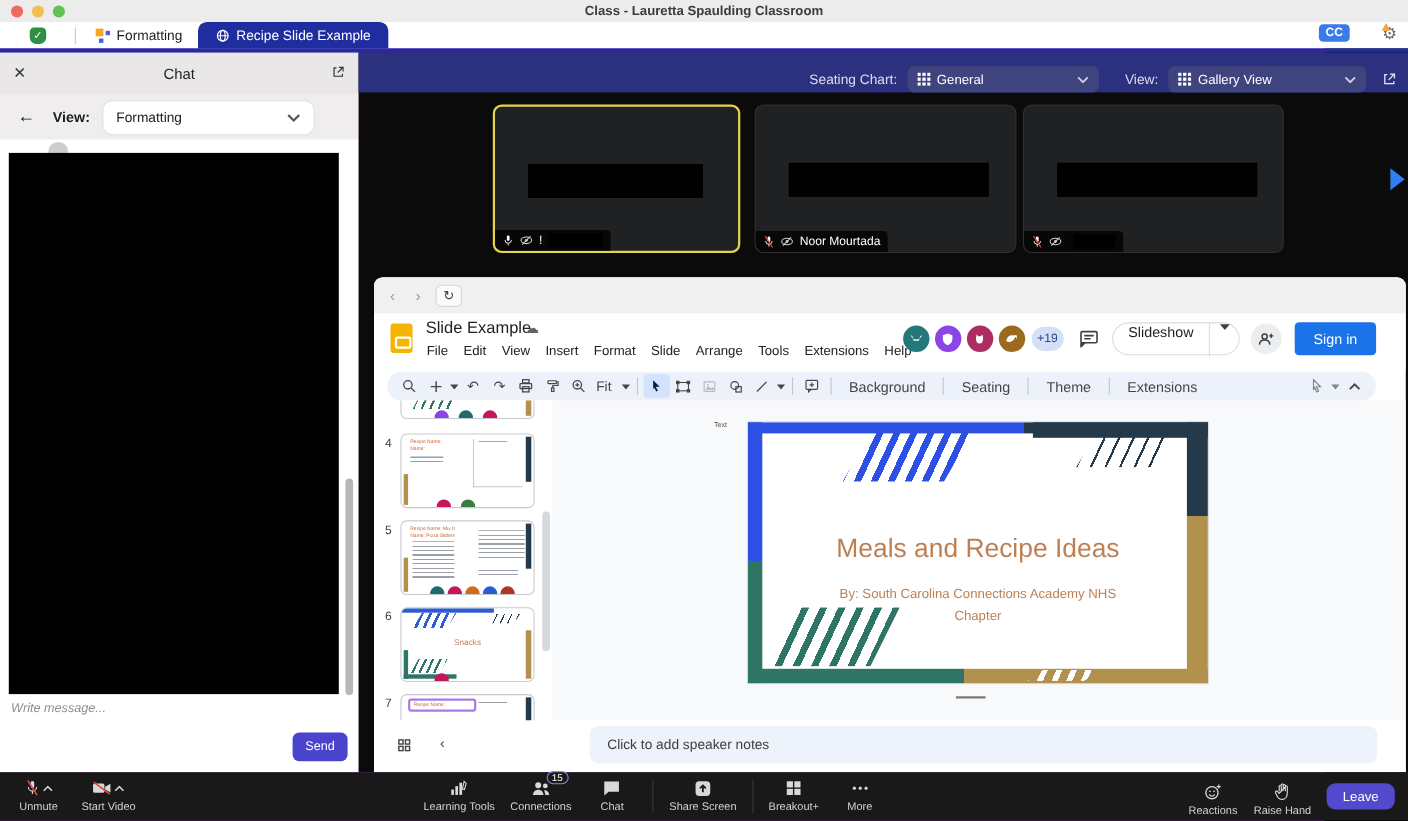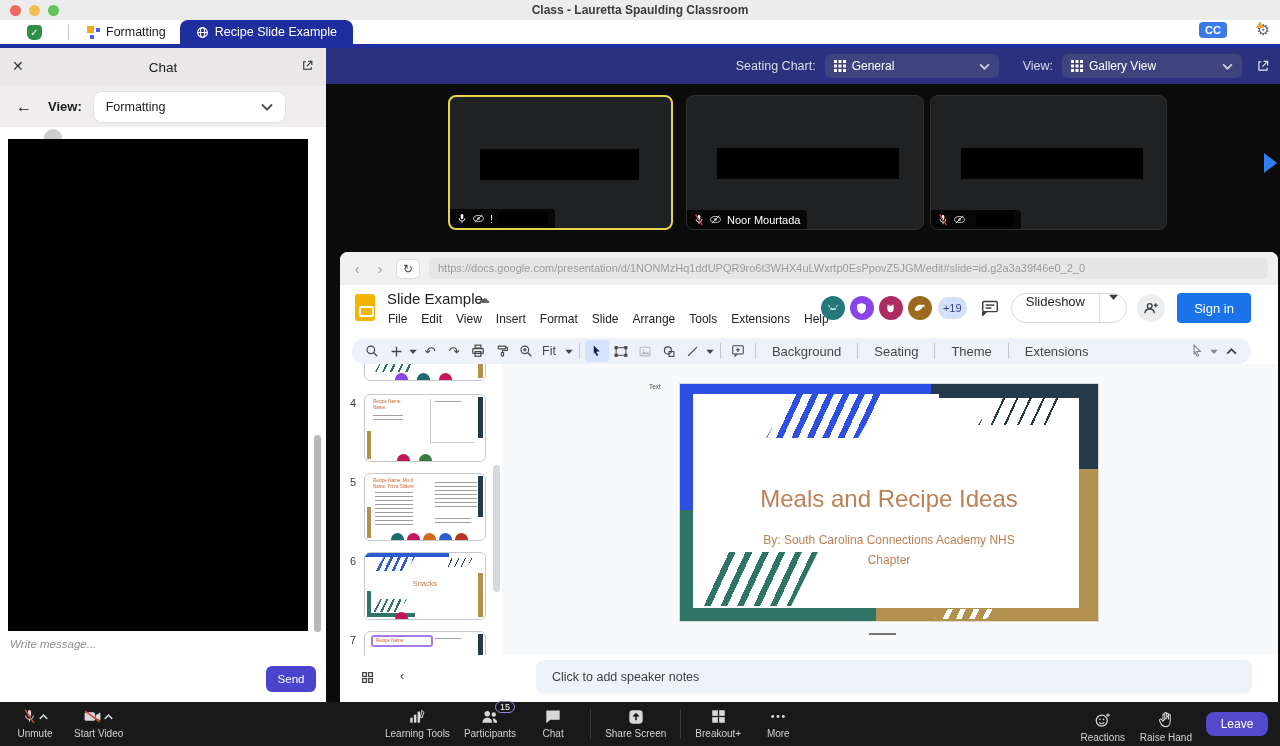--- a/index.html
+++ b/index.html
@@ -45,21 +45,21 @@
   .chat-avatar { position:absolute; left:44px; top:2px; width:18px; height:18px; border-radius:50%; background:#cdcdcd; }
   .chat-redaction { position:absolute; left:8px; top:12px; width:300px; height:492px; background:#000; }
   .chat-scroll { position:absolute; right:5px; top:308px; width:7px; height:197px; background:#b7b7b7; border-radius:4px; }
   .composer { position:relative; height:70px; background:#fff; }
   .composer input { position:absolute; left:10px; top:6px; width:240px; border:0; outline:none; font-family:"Liberation Sans",sans-serif; font-size:11.5px; font-style:italic; color:#555; background:transparent; }
   .composer input::placeholder { color:#8f8f8f; font-style:italic; }
   .send-btn { position:absolute; right:10px; bottom:10px; width:50px; height:26px; background:#4a43ce; border-radius:6px; color:#fff; font-size:11.5px; display:flex; align-items:center; justify-content:center; }
 
   
   .video { position:absolute; left:326px; top:48px; width:954px; height:654px; background:#0b0b0b; }
-  .seat-bar { position:absolute; left:0; top:0; width:954px; height:36px; background:#2b317e; display:flex; align-items:center; }
+  .seat-bar { position:absolute; left:0; top:0; width:954px; height:36px; background:#2b317e; display:flex; align-items:flex-end; }
   .seat-group { margin-left:auto; display:flex; align-items:center; }
   .bar-label { font-size:12.5px; color:#dcdcea; }
   .bar-dd { display:flex; align-items:center; background:#3f447f; border-radius:6px; height:24px; padding:0 9px; margin-left:9px; color:#fff; }
   .bar-dd .txt { font-size:12px; margin-left:6px; }
   .bar-dd .spacer { flex:1; }
   .dd1 { width:174px; } .dd2 { width:180px; margin-right:14px; }
   .gap24 { width:24px; }
   .bar-pop { margin-right:10px; margin-left:0; }
 
   .tile { position:absolute; top:47px; height:135px; background:#1f2123; border:1px solid #303030; border-radius:8px; }
@@ -346,21 +346,20 @@
         <span class="name-redact"></span>
       </div>
     </div>
     <div class="next-arrow"></div>
 
     <div class="browser">
       <div class="urlbar">
         <span class="nav-btn">‹</span>
         <span class="nav-btn">›</span>
         <span class="reload-btn">↻</span>
-        <div class="url-field">https://docs.google.com/presentation/d/1NONMzHq1ddUPQR9ro6t3WHX4uLWxrtp0EsPpovZ5JGM/edit#slide=id.g2a3a39f46e0_2_0</div>
       </div>
 
       <div class="gs-header">
         <div class="gs-icon"></div>
         <div class="gs-title">Slide Example</div>
         <div class="gs-cloud">☁</div>
         <div class="gs-menus">
           <span>File</span>
           <span>Edit</span>
           <span>View</span>
@@ -681,21 +680,21 @@
       <div class="bb-item">
         <span class="bb-ico pcount">
           <svg width="18" height="15" viewBox="0 0 26 22">
               <circle cx="9" cy="7" r="4" fill="#d8d8d8"></circle>
               <path d="M2 20c0-4 3-7 7-7s7 3 7 7z" fill="#d8d8d8"></path>
               <circle cx="18.5" cy="8" r="3.2" fill="#d8d8d8"></circle>
               <path d="M17 13.4c4 .3 6.5 3 6.5 6.6h-5" fill="#d8d8d8"></path>
             </svg>
           <span class="pbadge">15</span>
         </span>
-        <span class="lbl">Participants</span>
+        <span class="lbl">Connections</span>
       </div>
       <div class="bb-item">
         <span class="bb-ico">
           <svg width="16" height="15" viewBox="0 0 24 22">
               <path d="M2 2h20v14H8l-6 5z" fill="#d8d8d8"></path>
             </svg>
         </span>
         <span class="lbl">Chat</span>
       </div>
       <div class="bb-sep"></div>

